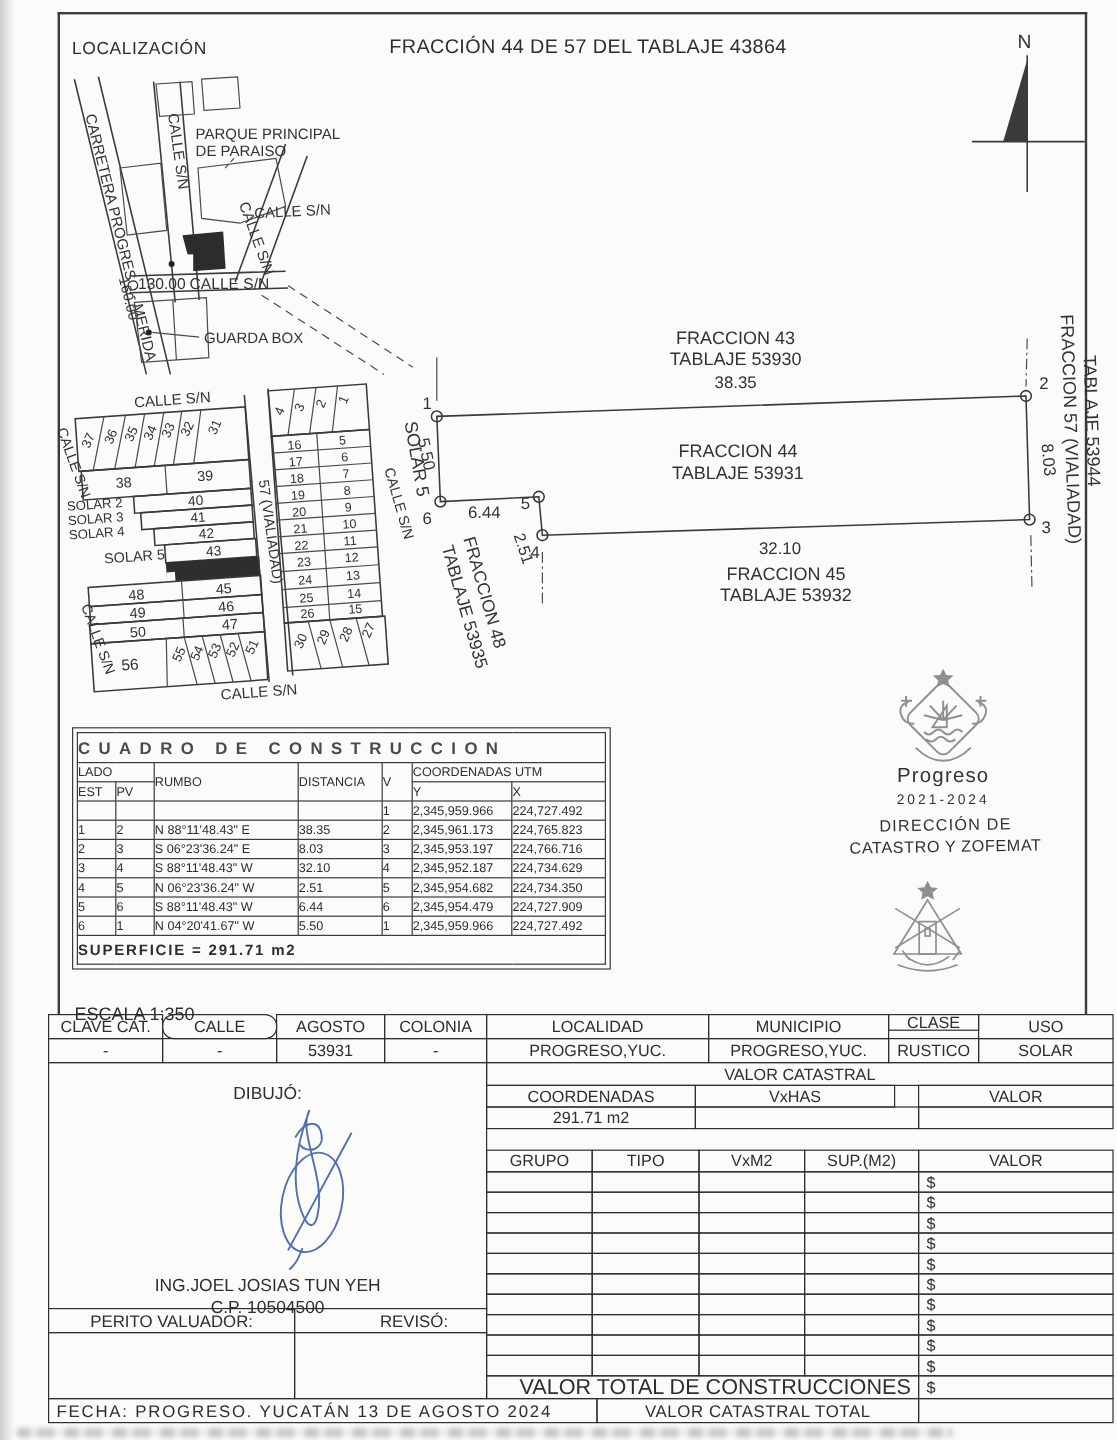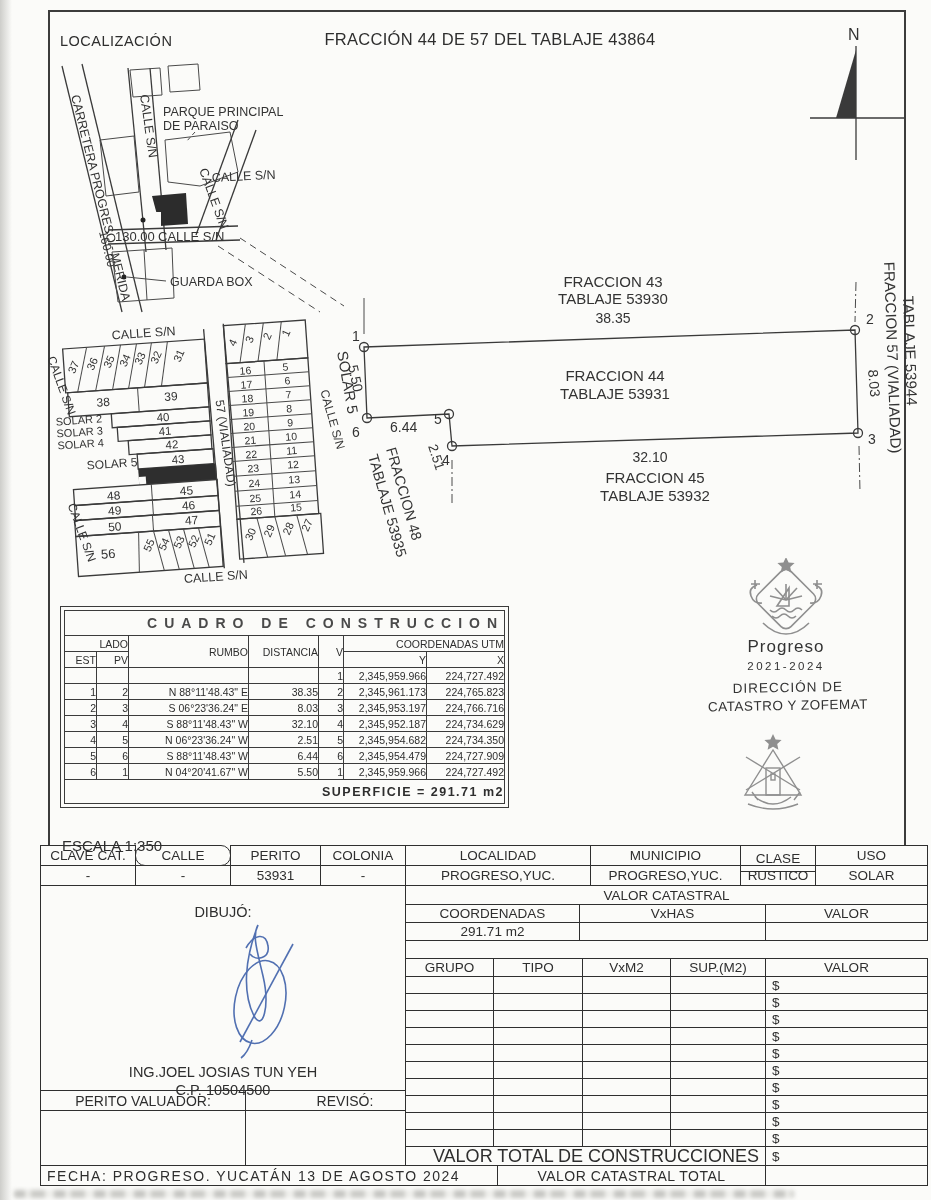--- a/index.html
+++ b/index.html
@@ -13,21 +13,21 @@
   .cell.left{justify-content:flex-start;padding-left:6px;}
   .cell.right{justify-content:flex-end;padding-right:6px;}
   .frame{position:absolute;left:48px;top:10px;width:858px;height:835px;
          border:2px solid #3c3c3c;border-bottom:none;box-sizing:border-box;}
   svg text{font-family:"Liberation Sans",sans-serif;fill:#333;}
   svg .ln{stroke:#3a3a3a;stroke-width:1.3;fill:none;}
   svg .thin{stroke:#4a4a4a;stroke-width:1;fill:none;}
   svg .gray{stroke:#8f8f8f;fill:none;}
   table.cuadro{border-collapse:collapse;table-layout:fixed;width:440px;}
   table.cuadro td,table.cuadro th{border:1px solid #3b3b3b;font-weight:400;
-        font-size:10.5px;text-align:right;padding:0;height:15px;overflow:hidden;white-space:nowrap;}
+        font-size:10.5px;text-align:left;padding:0;height:15px;overflow:hidden;white-space:nowrap;}
   .cuadro-wrap{position:absolute;left:60px;top:606px;border:1.4px solid #3b3b3b;padding:3px;background:transparent;}
   .edge-shade{position:absolute;left:0;top:0;width:12px;height:1200px;
         background:linear-gradient(90deg,rgba(150,150,145,.45),rgba(255,255,255,0));}
   .blurline{position:absolute;left:14px;top:1190px;width:780px;height:8px;opacity:.5;
         background:repeating-linear-gradient(90deg,#8f8f8a 0 11px,#d9d9d4 11px 17px,#9a9a94 17px 31px,#e2e2dd 31px 40px);
         filter:blur(2px);border-radius:2px;}
 </style>
 </head>
 <body>
 
@@ -383,25 +383,25 @@
       <path d="M773,750 L745,795 L801,795 Z"></path>
       <rect x="766" y="768" width="14" height="27"></rect>
       <rect x="771" y="774" width="4" height="6"></rect>
       <path d="M755,797 q18,14 36,0 M752,792 l6,8 M794,800 l6,-8"></path>
       <path d="M748,804 q25,10 50,0"></path>
     </g>
   </svg>
 
   <div class="cell" style="left:40px;top:845px;width:96px;height:21px;">CLAVE CAT.</div>
   <div class="cell" style="left:135px;top:845px;width:96px;height:21px;border-radius:10px;">CALLE</div>
-  <div class="cell" style="left:230px;top:845px;width:91px;height:21px;">PERITO</div>
+  <div class="cell" style="left:230px;top:845px;width:91px;height:21px;">AGOSTO</div>
   <div class="cell" style="left:320px;top:845px;width:86px;height:21px;">COLONIA</div>
   <div class="cell" style="left:405px;top:845px;width:186px;height:21px;">LOCALIDAD</div>
   <div class="cell" style="left:590px;top:845px;width:151px;height:21px;">MUNICIPIO</div>
-  <div class="cell" style="left:740px;top:845px;width:76px;height:27px;">CLASE</div>
+  <div class="cell" style="left:740px;top:845px;width:76px;height:14px;">CLASE</div>
   <div class="cell" style="left:815px;top:845px;width:113px;height:21px;">USO</div>
 
   <div class="cell" style="left:40px;top:865px;width:96px;height:21px;">-</div>
   <div class="cell" style="left:135px;top:865px;width:96px;height:21px;">-</div>
   <div class="cell" style="left:230px;top:865px;width:91px;height:21px;">53931</div>
   <div class="cell" style="left:320px;top:865px;width:86px;height:21px;">-</div>
   <div class="cell" style="left:405px;top:865px;width:186px;height:21px;">PROGRESO,YUC.</div>
   <div class="cell" style="left:590px;top:865px;width:151px;height:21px;">PROGRESO,YUC.</div>
   <div class="cell" style="left:740px;top:865px;width:76px;height:21px;">RUSTICO</div>
   <div class="cell" style="left:815px;top:865px;width:113px;height:21px;">SOLAR</div>
@@ -419,21 +419,21 @@
   </svg>
   <div class="lbl" style="left:40px;top:1051px;width:366px;text-align:center;font-size:14.5px;">ING.JOEL JOSIAS TUN YEH</div>
   <div class="lbl" style="left:40px;top:1069px;width:366px;text-align:center;font-size:14.5px;">C.P. 10504500</div>
   <div class="cell" style="left:40px;top:1090px;width:206px;height:21px;font-size:14px;">PERITO VALUADOR:</div>
   <div class="cell" style="left:245px;top:1090px;width:161px;height:21px;font-size:14px;padding-left:39px;">REVISÓ:</div>
   <div class="cell" style="left:40px;top:1110px;width:206px;height:56px;"></div>
   <div class="cell" style="left:245px;top:1110px;width:161px;height:56px;"></div>
 
   <div class="cell" style="left:405px;top:885px;width:523px;height:20px;">VALOR CATASTRAL</div>
   <div class="cell" style="left:405px;top:904px;width:175px;height:19px;">COORDENADAS</div>
-  <div class="cell" style="left:579px;top:904px;width:187px;height:19px;text-align:right;">VxHAS</div>
+  <div class="cell" style="left:579px;top:904px;width:167px;height:19px;text-align:right;">VxHAS</div>
   <div class="cell" style="left:765px;top:904px;width:163px;height:19px;">VALOR</div>
   <div class="cell" style="left:405px;top:922px;width:175px;height:19px;">291.71 m2</div>
   <div class="cell" style="left:579px;top:922px;width:187px;height:19px;"></div>
   <div class="cell" style="left:765px;top:922px;width:163px;height:19px;"></div>
   <div class="cell" style="left:405px;top:958px;width:89px;height:19px;">GRUPO</div>
   <div class="cell" style="left:493px;top:958px;width:90px;height:19px;">TIPO</div>
   <div class="cell" style="left:582px;top:958px;width:89px;height:19px;">VxM2</div>
   <div class="cell" style="left:670px;top:958px;width:96px;height:19px;">SUP.(M2)</div>
   <div class="cell" style="left:765px;top:958px;width:163px;height:19px;">VALOR</div>
 

